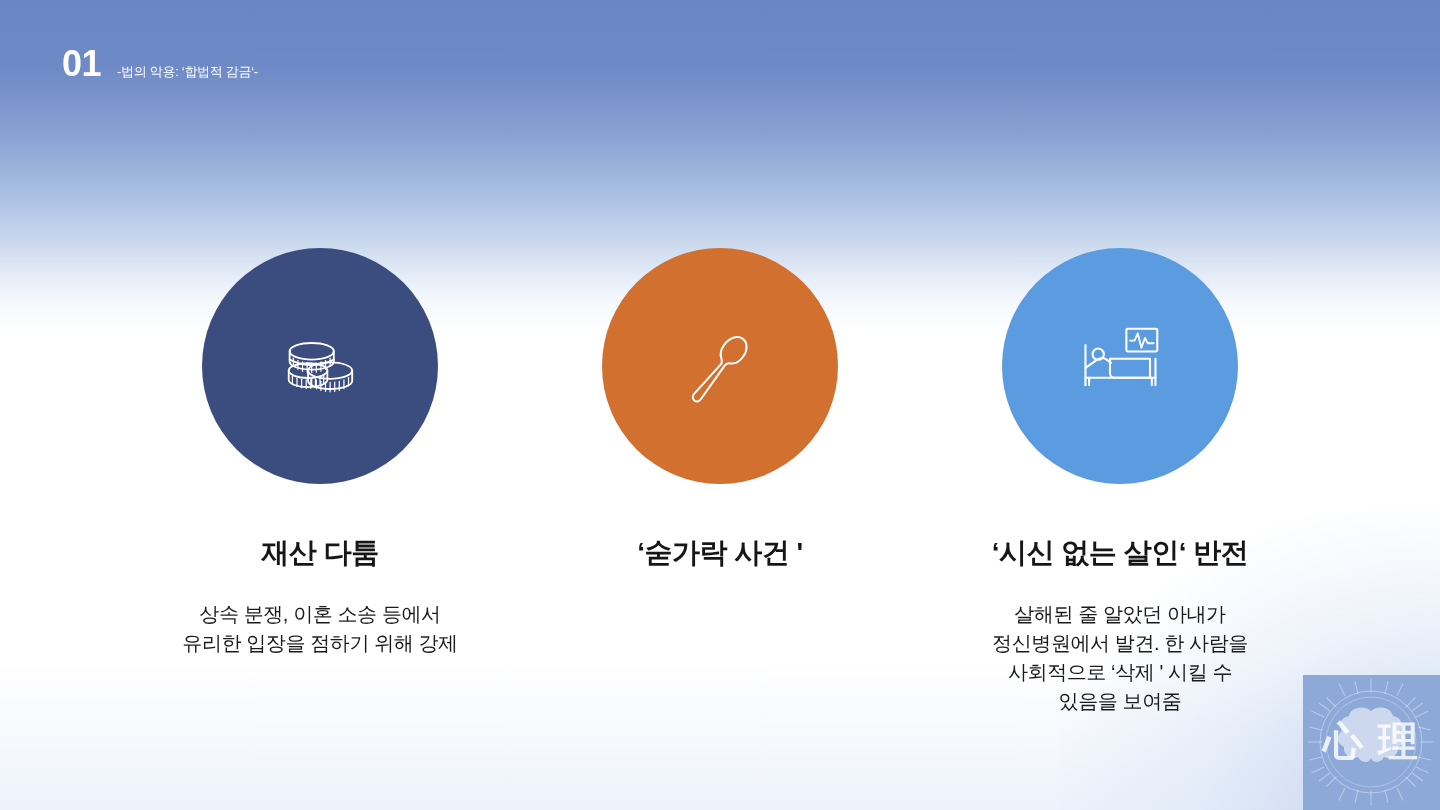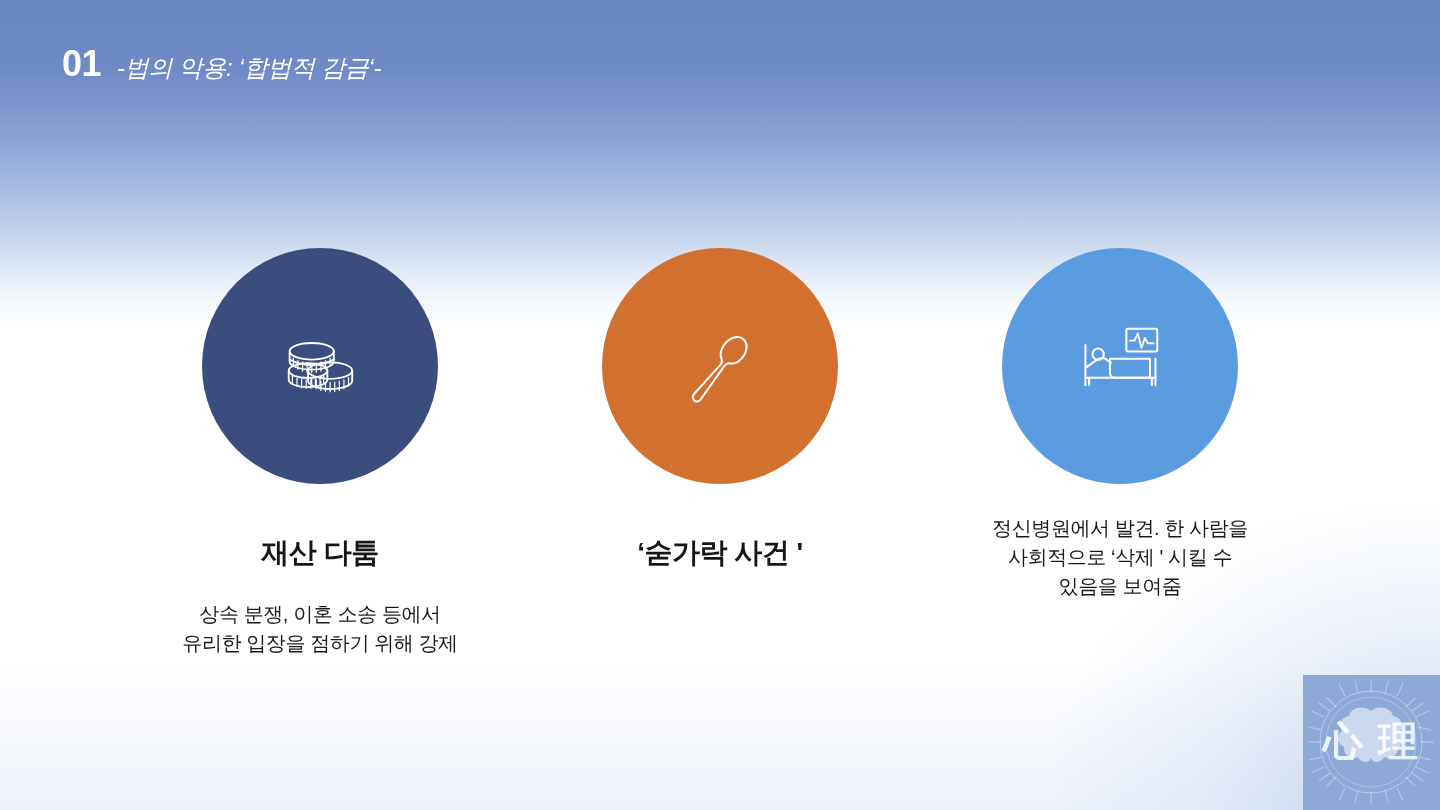--- a/index.html
+++ b/index.html
@@ -69,25 +69,24 @@
     margin-right: 16px;
   }
   #header .title {
     font-size: 27px;
     font-weight: 700;
     line-height: 1;
     letter-spacing: -0.3px;
     margin-right: 12px;
   }
   #header .subtitle {
-    font-size: 24px;
+    font-size: 13px;
     font-weight: 400;
     line-height: 1;
     letter-spacing: -0.3px;
-    font-style: italic;
   }
 
   
   #columns {
     position: absolute;
     left: 0;
     top: 248px;
     width: 1412px;
     display: flex;
   }
@@ -254,21 +253,23 @@
 
             <path d="M21 68 V76"></path>
             <path d="M90 68 V76"></path>
 
             <circle cx="31" cy="42" r="6.2"></circle>
 
             <path d="M17 57 L30 48 c4 -2.5 8 -2 11 0.5 l4 3"></path>
           </svg>
         </span>
       </div>
+      <div class="col-heading">‘시신 없는 살인‘ 반전</div>
       <div class="col-body">
+        <span class="line">살해된 줄 알았던 아내가</span>
         <span class="line">정신병원에서 발견. 한 사람을</span>
         <span class="line">사회적으로 ‘삭제 ' 시킬 수</span>
         <span class="line">있음을 보여줌</span>
       </div>
     </div>
 
   </div>
 
   <div id="logo-watermark">
     <svg width="137" height="135" viewBox="0 0 137 135">

